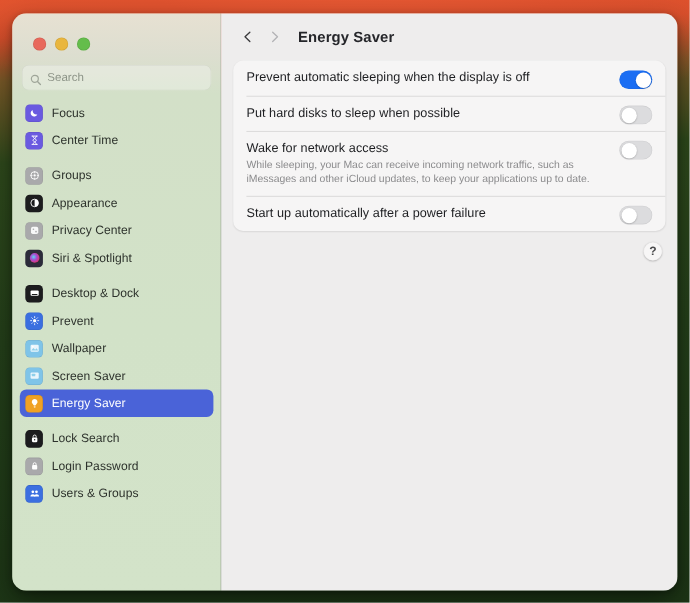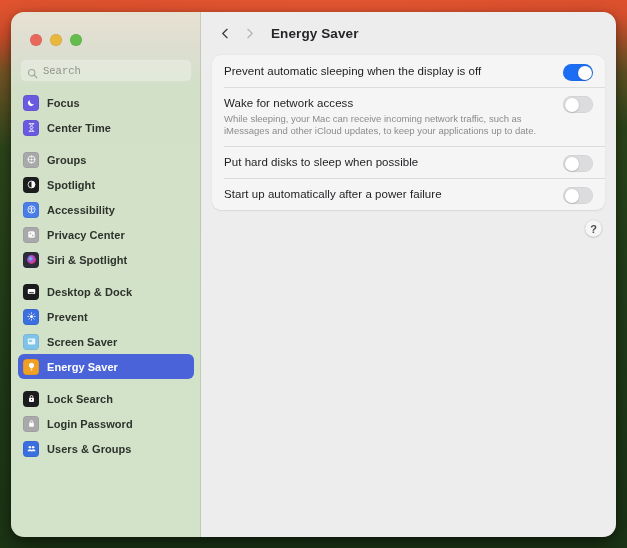--- a/index.html
+++ b/index.html
@@ -88,33 +88,32 @@
     width: 11px;
     height: 11px;
     margin-right: 5px;
     flex: 0 0 11px;
     opacity: 0.5;
   }
   .search-input {
     border: 0;
     outline: 0;
     background: transparent;
-    font-family: Liberation Mono, monospace;
+    font-family: Liberation Sans, sans-serif;
     font-size: 10.5px;
     color: #3c4038;
     width: 100%;
     padding: 0;
   }
   .search-input::placeholder { color: #8d9488; }
 
   
   .nav {
     margin-top: 8px;
     padding: 0 7px;
-    font-weight: bold;
   }
   .nav-group { padding-bottom: 7px; }
   .nav-item {
     display: flex;
     align-items: center;
     height: 25px;
     padding: 0 5px;
     border-radius: 6px;
     cursor: default;
     gap: 8px;
@@ -326,31 +325,21 @@
             </span>
             <span class="nav-label">Groups</span>
           </div>
           <div class="nav-item">
             <span class="nav-icon" style="background:#1c1c1e">
               <svg viewBox="0 0 16 16" width="11" height="11">
                   <circle cx="8" cy="8" r="5" fill="none" stroke="#fff" stroke-width="1.2"></circle>
                   <path d="M8 3a5 5 0 0 1 0 10z" fill="#fff"></path>
                 </svg>
             </span>
-            <span class="nav-label">Spotlight</span>
-          </div>
-          <div class="nav-item">
-            <span class="nav-icon" style="background:#4a7de8">
-              <svg viewBox="0 0 16 16" width="11" height="11">
-                  <circle cx="8" cy="8" r="5.2" fill="none" stroke="#fff" stroke-width="1.2"></circle>
-                  <circle cx="8" cy="5.4" r="1.1" fill="#fff"></circle>
-                  <path d="M4.8 7.2h6.4M8 7.2v3M8 10.2l-1.6 2.2M8 10.2l1.6 2.2" stroke="#fff" stroke-width="1.1" stroke-linecap="round"></path>
-                </svg>
-            </span>
-            <span class="nav-label">Accessibility</span>
+            <span class="nav-label">Appearance</span>
           </div>
           <div class="nav-item">
             <span class="nav-icon" style="background:#a9a9ab">
               <svg viewBox="0 0 16 16" width="11" height="11">
                   <rect x="3.2" y="3.2" width="9.6" height="9.6" rx="2.4" fill="#fff" opacity="0.92"></rect>
                   <circle cx="6.4" cy="6.4" r="1.1" fill="#a9a9ab"></circle>
                   <circle cx="9.8" cy="9.6" r="1.1" fill="#a9a9ab"></circle>
                 </svg>
             </span>
             <span class="nav-label">Privacy Center</span>
@@ -385,20 +374,30 @@
           <div class="nav-item">
             <span class="nav-icon" style="background:#3b6fe0">
               <svg viewBox="0 0 16 16" width="11" height="11">
                   <circle cx="8" cy="8" r="2.2" fill="#fff"></circle>
                   <g stroke="#fff" stroke-width="1.1" stroke-linecap="round">
                     <path d="M8 2.6v1.4M8 12v1.4M2.6 8h1.4M12 8h1.4M4.2 4.2l1 1M10.8 10.8l1 1M11.8 4.2l-1 1M5.2 10.8l-1 1"></path>
                   </g>
                 </svg>
             </span>
             <span class="nav-label">Prevent</span>
+          </div>
+          <div class="nav-item">
+            <span class="nav-icon" style="background:#7fc4e8">
+              <svg viewBox="0 0 16 16" width="11" height="11">
+                  <rect x="2.6" y="3.4" width="10.8" height="9.2" rx="1.6" fill="#eaf6fc"></rect>
+                  <path d="M3.4 11.2l3-3.4 2.2 2.4 2-2.2 2 3.2z" fill="#8fd0ea"></path>
+                  <circle cx="5.6" cy="6" r="1.1" fill="#fff"></circle>
+                </svg>
+            </span>
+            <span class="nav-label">Wallpaper</span>
           </div>
           <div class="nav-item">
             <span class="nav-icon" style="background:#7fc4e8">
               <svg viewBox="0 0 16 16" width="11" height="11">
                   <rect x="2.6" y="3.8" width="10.8" height="8.4" rx="1.4" fill="#eaf6fc"></rect>
                   <rect x="4.2" y="5.4" width="4.6" height="3.4" rx="0.8" fill="#8fd0ea"></rect>
                 </svg>
             </span>
             <span class="nav-label">Screen Saver</span>
           </div>
@@ -474,33 +473,33 @@
           </div>
           <div class="row-control">
             <span class="switch on">
                 <span class="knob"></span>
               </span>
           </div>
         </div>
 
         <div class="row">
           <div class="row-text">
-            <div class="row-label">Wake for network access</div>
-            <div class="row-desc">While sleeping, your Mac can receive incoming network traffic, such as iMessages and other iCloud updates, to keep your applications up to date.</div>
+            <div class="row-label">Put hard disks to sleep when possible</div>
           </div>
           <div class="row-control">
             <span class="switch">
                 <span class="knob"></span>
               </span>
           </div>
         </div>
 
         <div class="row">
           <div class="row-text">
-            <div class="row-label">Put hard disks to sleep when possible</div>
+            <div class="row-label">Wake for network access</div>
+            <div class="row-desc">While sleeping, your Mac can receive incoming network traffic, such as iMessages and other iCloud updates, to keep your applications up to date.</div>
           </div>
           <div class="row-control">
             <span class="switch">
                 <span class="knob"></span>
               </span>
           </div>
         </div>
 
         <div class="row">
           <div class="row-text">

